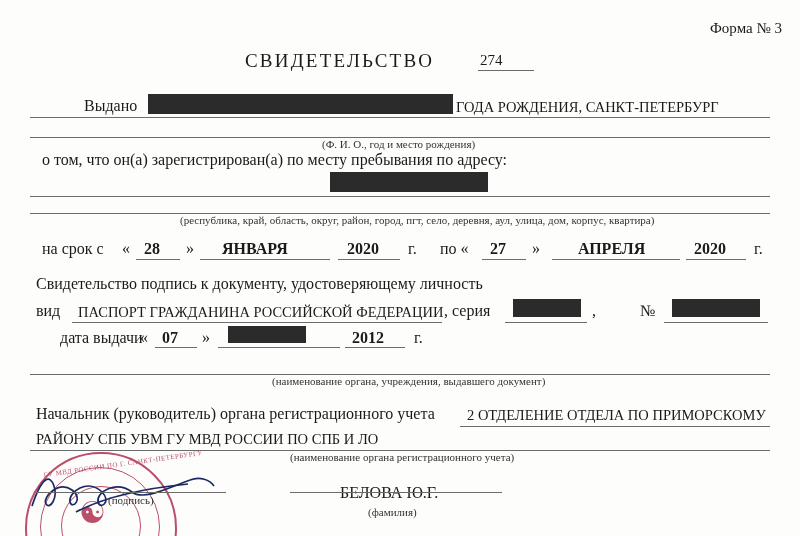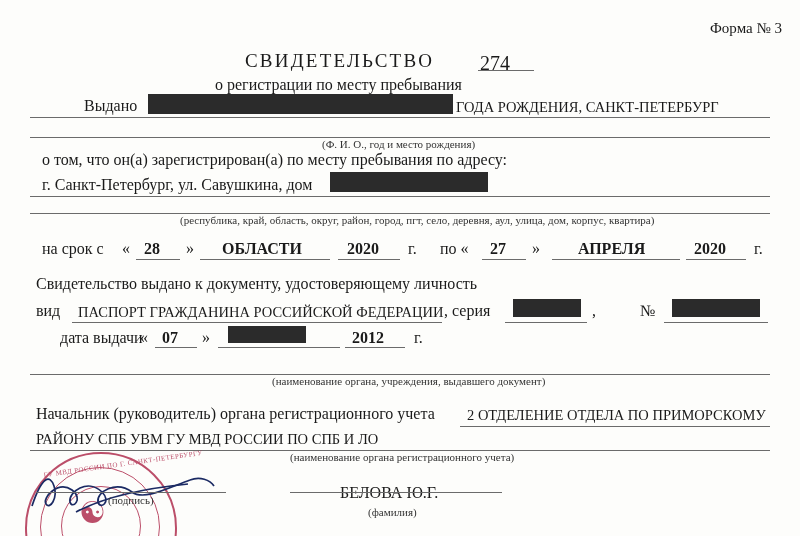--- a/index.html
+++ b/index.html
@@ -28,21 +28,21 @@
   }
 
   .title-main {
     left: 245px; top: 50px;
     font-size: 19px;
     letter-spacing: 2.2px;
     font-family: "Liberation Serif", serif;
   }
   .title-num {
     left: 480px; top: 52px;
-    font-size: 20px;
+    font-size: 15px;
   }
   .title-sub {
     left: 215px; top: 76px;
     font-size: 16px;
   }
 
   .lbl { font-size: 16px; }
   .lbl-sm { font-size: 11px; color: #333; }
   .lbl-bold { font-weight: bold; }
 
@@ -94,59 +94,57 @@
 </head>
 <body>
 
 <div id="page">
 
   <div class="txt form-no">Форма № 3</div>
 
   <div class="txt title-main">СВИДЕТЕЛЬСТВО</div>
   <div class="txt title-num">274</div>
   <div class="line" style="left:478px; top:70px; width:56px;"></div>
-  <div class="txt title-sub">о регистрации по месту пребывания</div>
 
   <div class="txt lbl" style="left:84px; top:97px;">Выдано</div>
   <div class="redact" style="left:148px; top:94px; width:305px; height:20px;"></div>
   <div class="txt caps" style="left:456px; top:99px;">ГОДА РОЖДЕНИЯ, САНКТ-ПЕТЕРБУРГ</div>
   <div class="line" style="left:30px; top:117px; width:740px;"></div>
 
   <div class="line" style="left:30px; top:137px; width:740px;"></div>
   <div class="txt lbl" style="left:42px; top:151px;">о том, что он(а) зарегистрирован(а) по месту пребывания по адресу:</div>
 
   <div class="txt lbl-sm" style="left:322px; top:138px;">(Ф. И. О., год и место рождения)</div>
-  <div class="txt lbl" style="left:42px; top:176px;">г. Санкт-Петербург, ул. Савушкина, дом</div>
   <div class="redact" style="left:330px; top:172px; width:158px; height:20px;"></div>
   <div class="line" style="left:30px; top:196px; width:740px;"></div>
 
   <div class="line" style="left:30px; top:213px; width:740px;"></div>
   <div class="txt lbl-sm" style="left:180px; top:214px;">(республика, край, область, округ, район, город, пгт, село, деревня, аул, улица, дом, корпус, квартира)</div>
 
   <div class="txt lbl" style="left:42px; top:240px;">на срок с</div>
   <div class="txt lbl" style="left:122px; top:240px;">«</div>
   <div class="txt lbl lbl-bold" style="left:144px; top:240px;">28</div>
   <div class="line" style="left:136px; top:259px; width:44px;"></div>
   <div class="txt lbl" style="left:186px; top:240px;">»</div>
-  <div class="txt lbl lbl-bold" style="left:222px; top:240px;">ОБЛАСТИ</div>
+  <div class="txt lbl lbl-bold" style="left:222px; top:240px;">ЯНВАРЯ</div>
   <div class="line" style="left:200px; top:259px; width:130px;"></div>
   <div class="txt lbl lbl-bold" style="left:347px; top:240px;">2020</div>
   <div class="line" style="left:338px; top:259px; width:62px;"></div>
   <div class="txt lbl" style="left:408px; top:240px;">г.</div>
   <div class="txt lbl" style="left:440px; top:240px;">по «</div>
   <div class="txt lbl lbl-bold" style="left:490px; top:240px;">27</div>
   <div class="line" style="left:482px; top:259px; width:44px;"></div>
   <div class="txt lbl" style="left:532px; top:240px;">»</div>
   <div class="txt lbl lbl-bold" style="left:578px; top:240px;">АПРЕЛЯ</div>
   <div class="line" style="left:552px; top:259px; width:128px;"></div>
   <div class="txt lbl lbl-bold" style="left:694px; top:240px;">2020</div>
   <div class="line" style="left:686px; top:259px; width:60px;"></div>
   <div class="txt lbl" style="left:754px; top:240px;">г.</div>
 
-  <div class="txt lbl" style="left:36px; top:275px;">Свидетельство выдано к документу, удостоверяющему личность</div>
+  <div class="txt lbl" style="left:36px; top:275px;">Свидетельство подпись к документу, удостоверяющему личность</div>
 
   <div class="txt lbl" style="left:36px; top:302px;">вид</div>
   <div class="txt caps" style="left:78px; top:304px;">ПАСПОРТ ГРАЖДАНИНА РОССИЙСКОЙ ФЕДЕРАЦИИ</div>
   <div class="line" style="left:72px; top:322px; width:370px;"></div>
   <div class="txt lbl" style="left:444px; top:302px;">, серия</div>
   <div class="redact" style="left:513px; top:299px; width:68px; height:18px;"></div>
   <div class="line" style="left:505px; top:322px; width:82px;"></div>
   <div class="txt lbl" style="left:592px; top:302px;">,</div>
   <div class="txt lbl" style="left:640px; top:302px;">№</div>
   <div class="redact" style="left:672px; top:299px; width:88px; height:18px;"></div>

